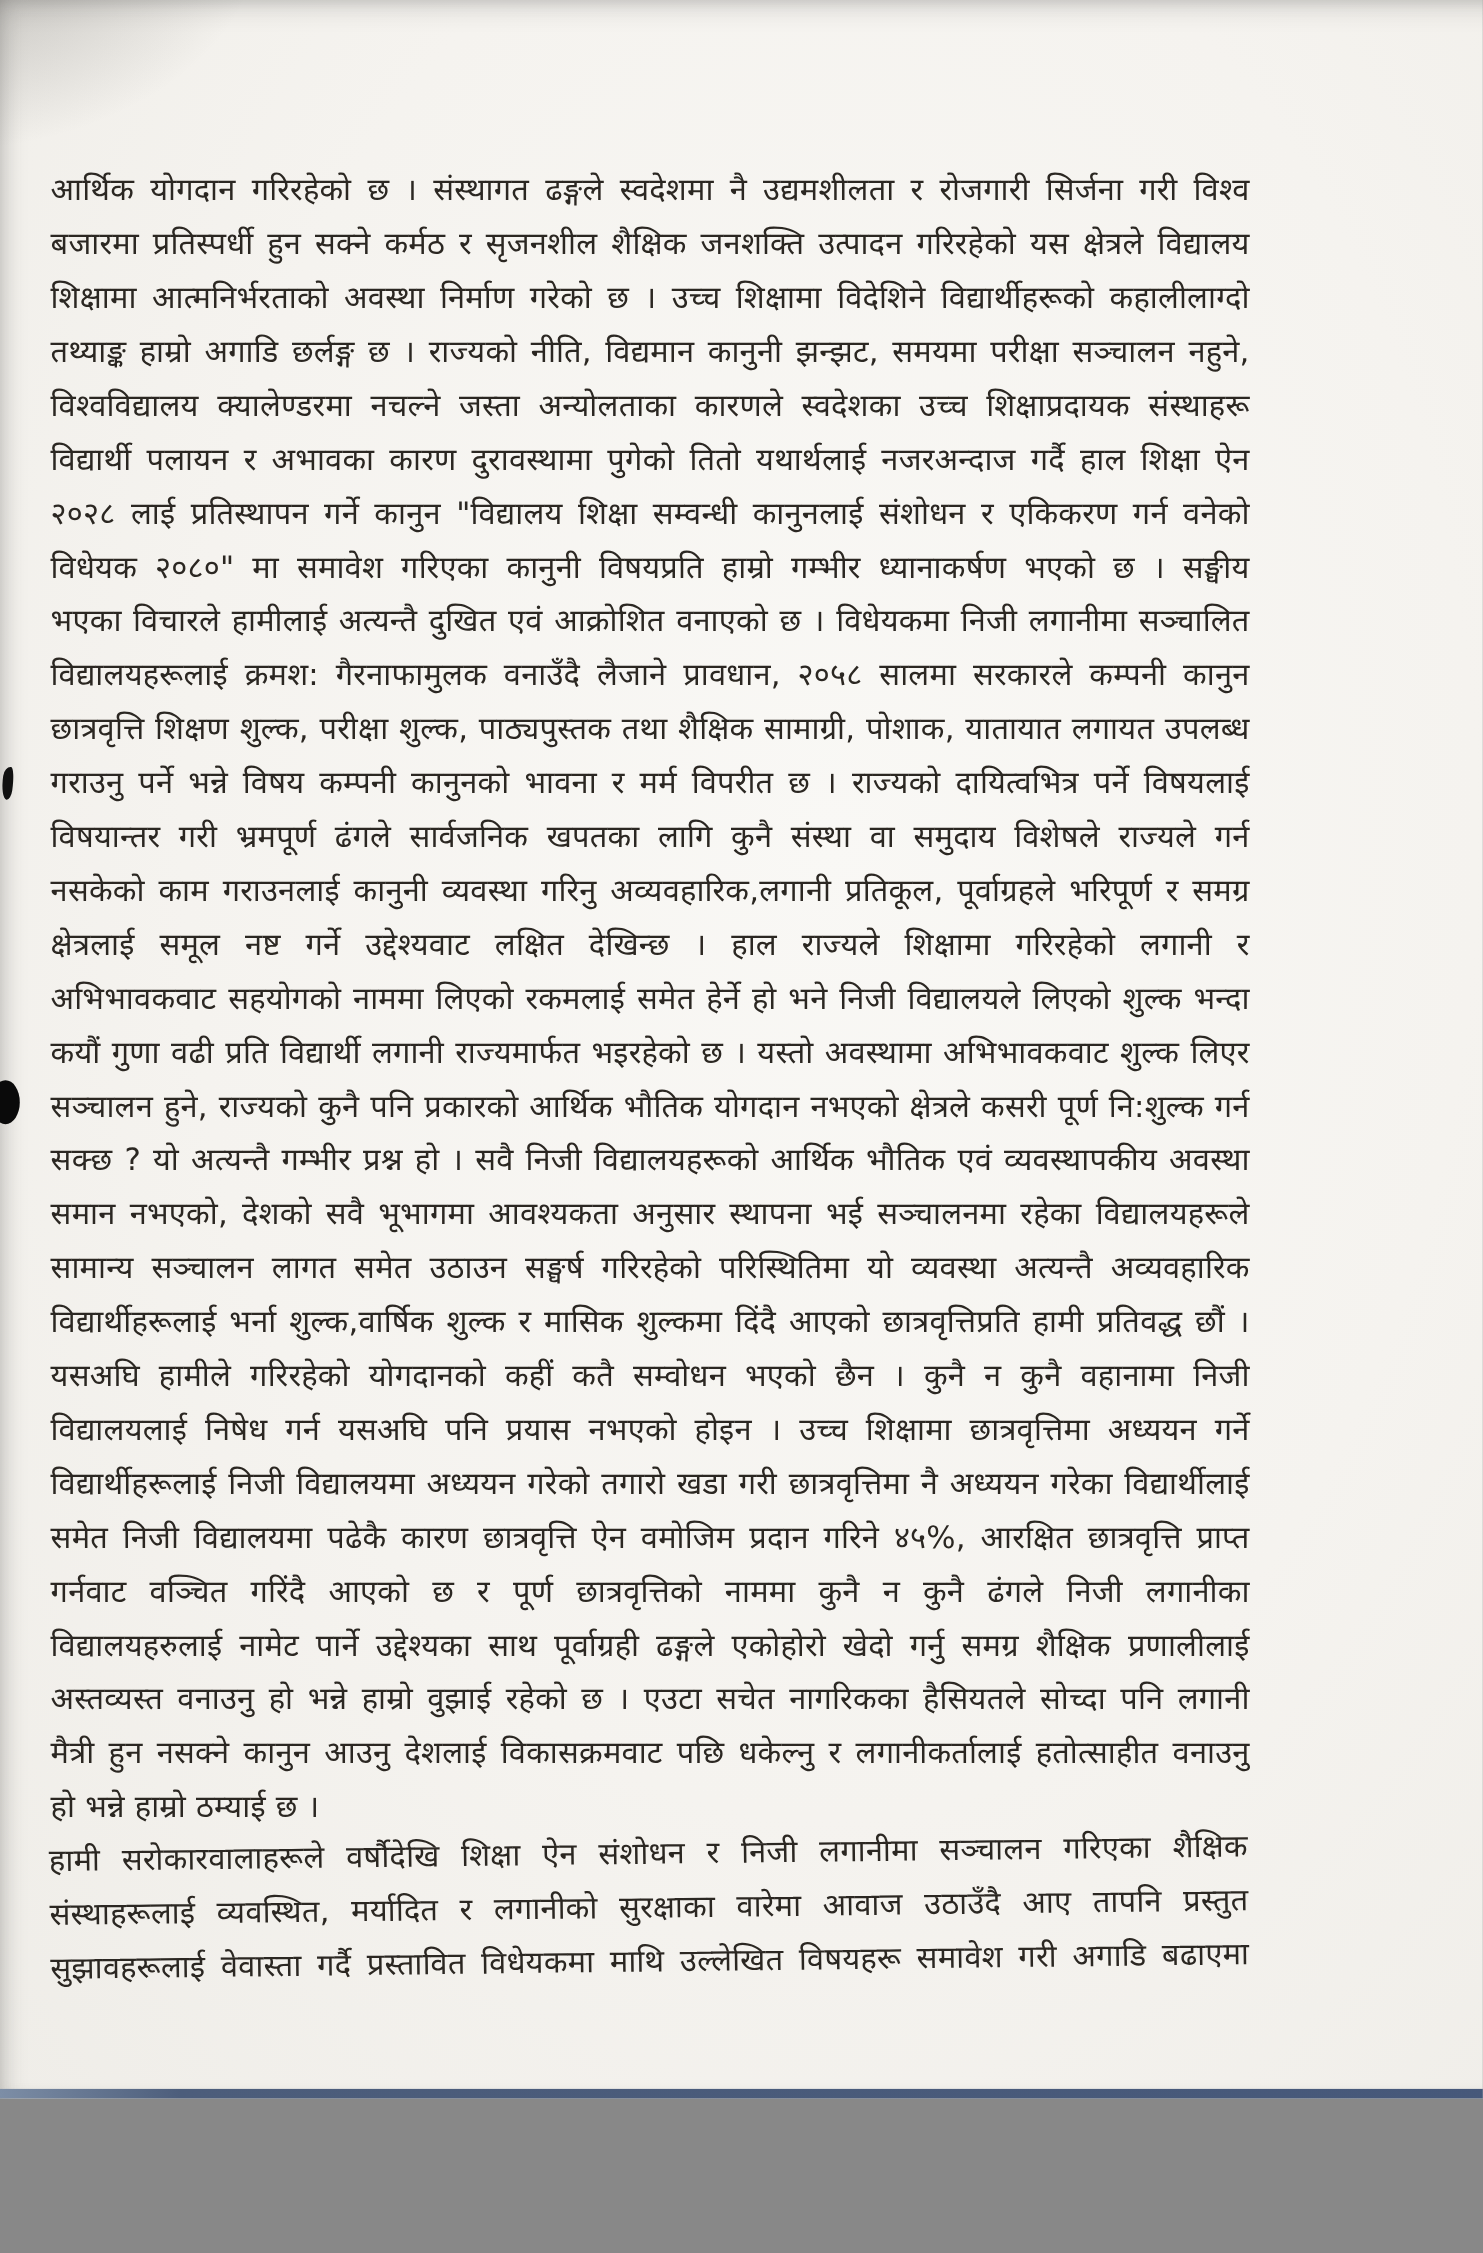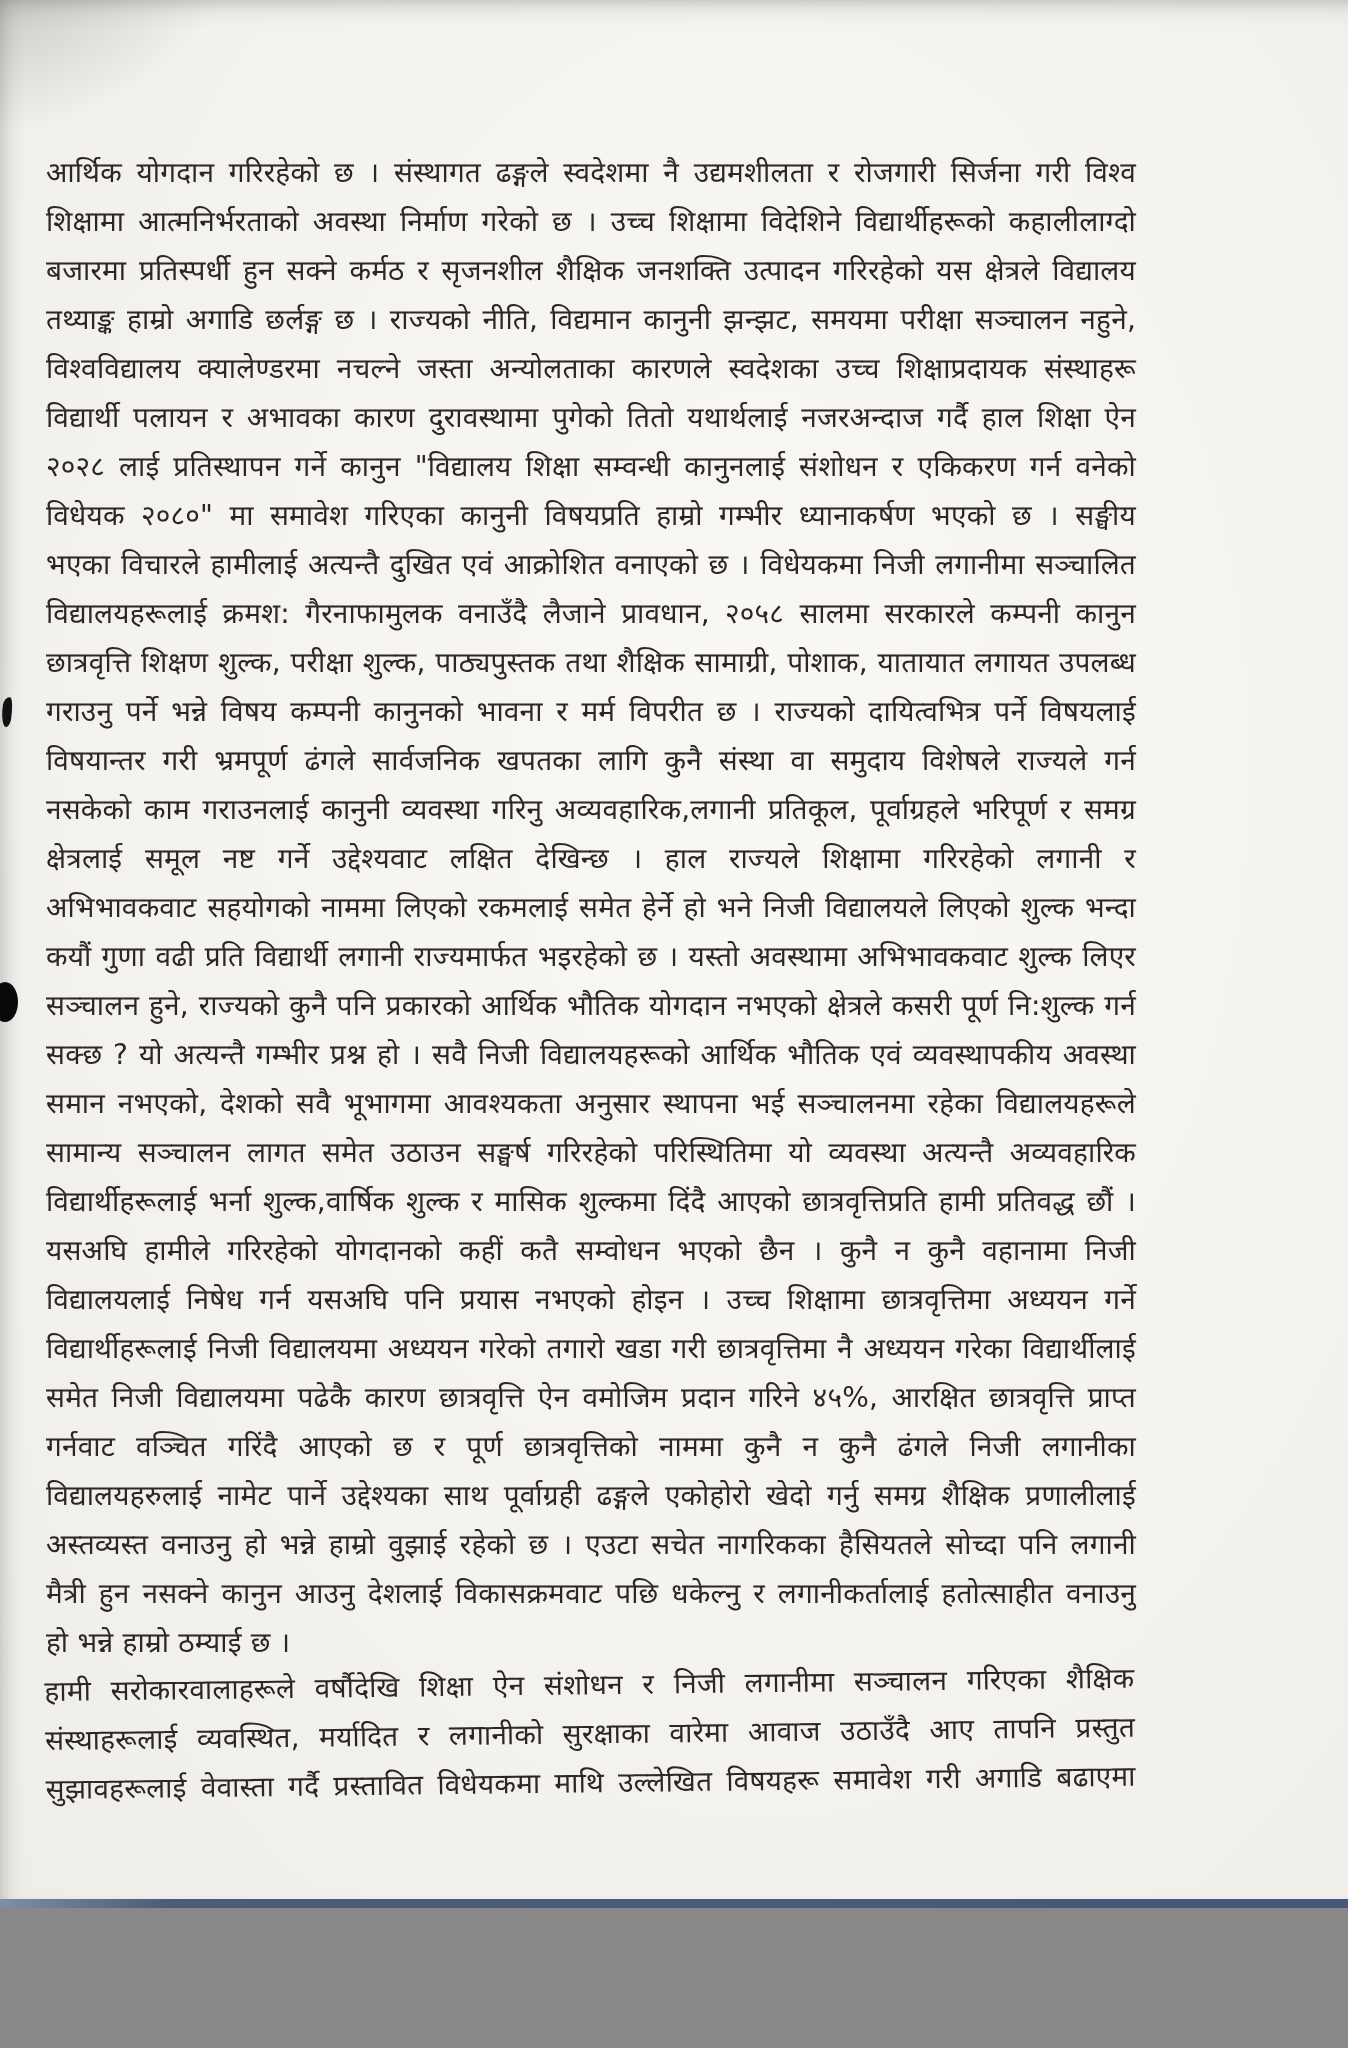--- a/index.html
+++ b/index.html
@@ -97,22 +97,22 @@
 </style>
 </head>
 <body>
 
 <div class="page">
   <div class="corner-shade"></div>
 
   <div class="doc" id="doc-body">
       <div class="para">
         <div class="line">आर्थिक योगदान गरिरहेको छ । संस्थागत ढङ्गले स्वदेशमा नै उद्यमशीलता र रोजगारी सिर्जना गरी विश्व</div>
+        <div class="line">बजारमा प्रतिस्पर्धी हुन सक्ने कर्मठ र सृजनशील शैक्षिक जनशक्ति उत्पादन गरिरहेको यस क्षेत्रले विद्यालय</div>
         <div class="line">शिक्षामा आत्मनिर्भरताको अवस्था निर्माण गरेको छ । उच्च शिक्षामा विदेशिने विद्यार्थीहरूको कहालीलाग्दो</div>
-        <div class="line">बजारमा प्रतिस्पर्धी हुन सक्ने कर्मठ र सृजनशील शैक्षिक जनशक्ति उत्पादन गरिरहेको यस क्षेत्रले विद्यालय</div>
         <div class="line">तथ्याङ्क हाम्रो अगाडि छर्लङ्ग छ । राज्यको नीति, विद्यमान कानुनी झन्झट, समयमा परीक्षा सञ्चालन नहुने,</div>
         <div class="line">विश्वविद्यालय क्यालेण्डरमा नचल्ने जस्ता अन्योलताका कारणले स्वदेशका उच्च शिक्षाप्रदायक संस्थाहरू</div>
         <div class="line">विद्यार्थी पलायन र अभावका कारण दुरावस्थामा पुगेको तितो यथार्थलाई नजरअन्दाज गर्दै हाल शिक्षा ऐन</div>
         <div class="line">२०२८ लाई प्रतिस्थापन गर्ने कानुन "विद्यालय शिक्षा सम्वन्धी कानुनलाई संशोधन र एकिकरण गर्न वनेको</div>
         <div class="line">विधेयक २०८०" मा समावेश गरिएका कानुनी विषयप्रति हाम्रो गम्भीर ध्यानाकर्षण भएको छ । सङ्घीय</div>
         <div class="line">भएका विचारले हामीलाई अत्यन्तै दुखित एवं आक्रोशित वनाएको छ । विधेयकमा निजी लगानीमा सञ्चालित</div>
         <div class="line">विद्यालयहरूलाई क्रमश: गैरनाफामुलक वनाउँदै लैजाने प्रावधान, २०५८ सालमा सरकारले कम्पनी कानुन</div>
         <div class="line">छात्रवृत्ति शिक्षण शुल्क, परीक्षा शुल्क, पाठ्यपुस्तक तथा शैक्षिक सामाग्री, पोशाक, यातायात लगायत उपलब्ध</div>
         <div class="line">गराउनु पर्ने भन्ने विषय कम्पनी कानुनको भावना र मर्म विपरीत छ । राज्यको दायित्वभित्र पर्ने विषयलाई</div>
         <div class="line">विषयान्तर गरी भ्रमपूर्ण ढंगले सार्वजनिक खपतका लागि कुनै संस्था वा समुदाय विशेषले राज्यले गर्न</div>

